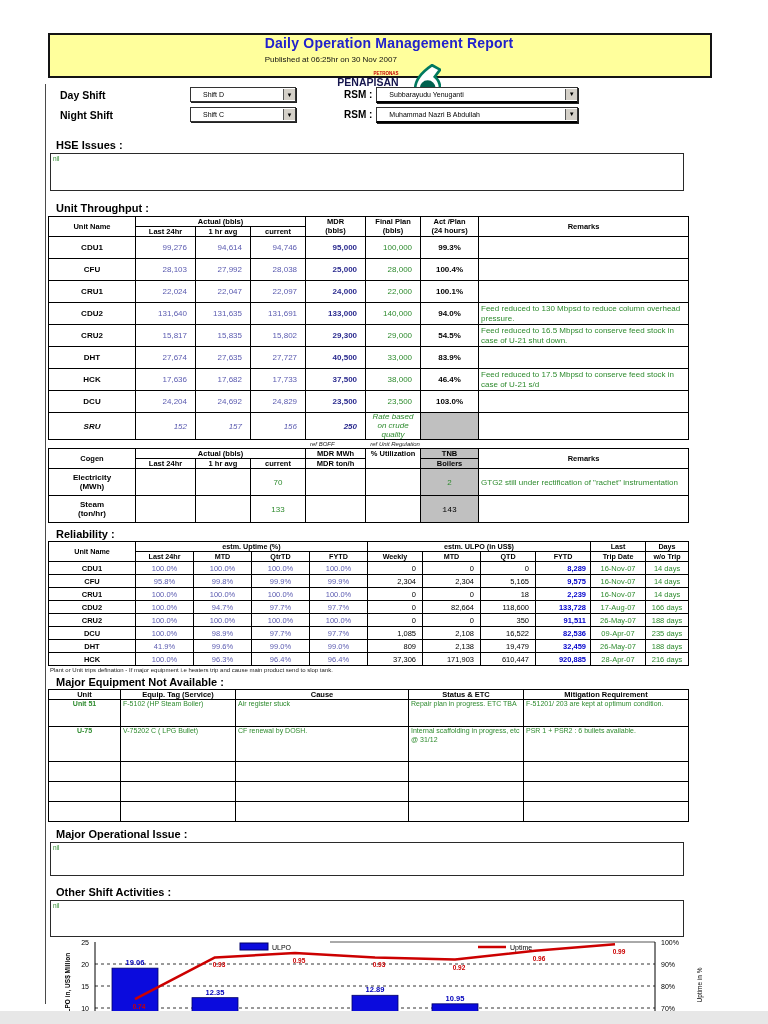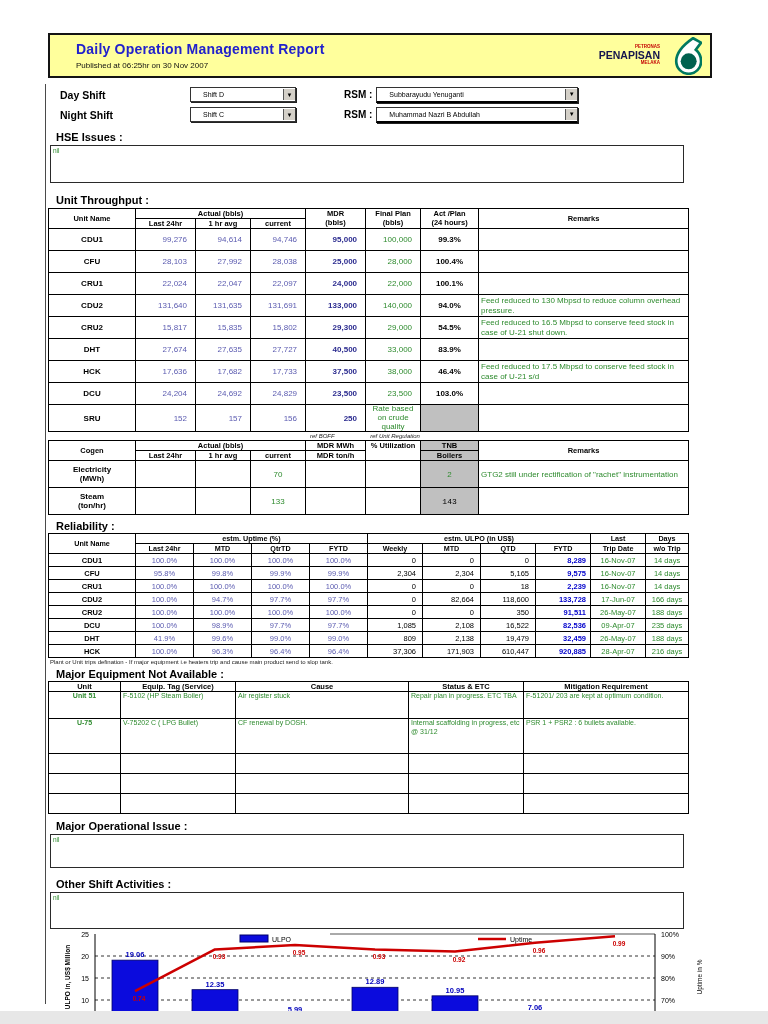--- a/index.html
+++ b/index.html
@@ -3,31 +3,31 @@
 <meta charset="utf-8">
 <style>
   html,body{margin:0;padding:0;background:#f3f3f3;}
   .page{position:relative;width:768px;height:1024px;background:#ffffff;overflow:hidden;
         font-family:"Liberation Sans",sans-serif;color:#000;}
   .leftrule{position:absolute;left:45px;top:84px;width:1px;height:920px;background:#4a4a4a;}
   .graystrip{position:absolute;left:0;bottom:0;width:768px;height:13px;background:#e7e7e7;}
 
   
   .band{margin:33px 0 0 48px;width:664px;height:45px;background:#FFFF9C;border:2px solid #141414;
-        box-sizing:border-box;display:flex;justify-content:space-between;align-items:center;padding:0 8px 0 26px;}
+        box-sizing:border-box;display:flex;justify-content:space-between;align-items:center;padding:0 8px 0 26px;flex-direction:column;}
   .band-title{color:#2121CC;font-weight:bold;font-size:14px;letter-spacing:.2px;}
   .band-pub{font-size:8px;margin-top:4px;color:#111;}
   .logo{display:flex;align-items:center;gap:10px;}
   .logo-text{text-align:right;line-height:1.1;}
   .logo-top{display:block;color:#c40000;font-size:4.5px;font-weight:bold;}
   .logo-main{display:block;color:#15154d;font-size:10.5px;font-weight:bold;}
   .logo-sub{display:block;color:#c40000;font-size:4.5px;font-weight:bold;}
 
   
-  .shifts{margin:8px 0 8px 60px;}
+  .shifts{margin:8px 0 16px 60px;}
   .shift-row{display:flex;align-items:center;height:17px;margin-bottom:3px;}
   .shift-label{width:130px;font-size:10.5px;font-weight:bold;}
   .dd{width:92px;height:13px;border:1px solid #333;background:#fff;font-size:7px;display:flex;
       justify-content:space-between;align-items:center;padding-left:12px;box-shadow:1px 1px 0 #222;}
   .dd .arr{width:11px;height:11px;background:#d4d0c8;border-left:1px solid #555;font-size:6px;
       display:flex;align-items:center;justify-content:center;}
   .rsm-label{font-size:10px;font-weight:bold;margin:0 4px 0 48px;}
   .rsm{width:188px;border-bottom:2px solid #000;}
 
   .sec-heading{font-size:11px;font-weight:bold;margin:10px 0 2px 56px;}
@@ -36,21 +36,21 @@
 
   table.tbl{margin-left:48px;border-collapse:collapse;table-layout:fixed;width:640px;}
   .tbl th,.tbl td{border:1px solid #000;padding:0 2px;overflow:hidden;}
   .tbl th{font-size:7.5px;font-weight:bold;text-align:center;}
   .tbl td{font-size:8px;}
   .h2line span{display:block;line-height:1.15;}
   .grayfill{background:#c0c0c0;}
 
   
   .tp td{height:21px;}
-  .tp tr.sru td{height:24px;}
+  .tp tr.sru td{height:24px;font-style:italic;}
   .c-unit{font-weight:bold;text-align:center;font-size:9px;}
   .c-blue{color:#5b5bb0;text-align:right;padding-right:8px !important;}
   .c-mdr{color:#2b2b8f;font-weight:bold;text-align:right;padding-right:8px !important;}
   .c-green{color:#2e8b2e;text-align:right;padding-right:8px !important;}
   .c-act{font-weight:bold;text-align:center;font-size:8.5px;}
   .c-rem{color:#2e8b2e;font-size:6.8px;text-align:left;line-height:1.15;white-space:normal;}
   .c-note{color:#2e8b2e;font-size:6.8px;text-align:center;white-space:normal;line-height:1.1;}
   .fnrow{margin:1px 0 0 48px;font-size:6px;font-style:italic;color:#222;height:7px;}
   .fnrow .fn1{margin-left:262px;}
   .fnrow .fn2{margin-left:34px;}
@@ -410,21 +410,21 @@
         <tr>
           <td class="r-unit">CDU2</td>
           <td class="r-blue">100.0%</td>
           <td class="r-blue">94.7%</td>
           <td class="r-blue">97.7%</td>
           <td class="r-blue">97.7%</td>
           <td class="r-num">0</td>
           <td class="r-num">82,664</td>
           <td class="r-num">118,600</td>
           <td class="r-fytd">133,728</td>
-          <td class="r-date">17-Jun-07</td>
+          <td class="r-date">17-Aug-07</td>
           <td class="r-days">166 days</td>
         </tr>
         <tr>
           <td class="r-unit">CRU2</td>
           <td class="r-blue">100.0%</td>
           <td class="r-blue">100.0%</td>
           <td class="r-blue">100.0%</td>
           <td class="r-blue">100.0%</td>
           <td class="r-num">0</td>
           <td class="r-num">0</td>

